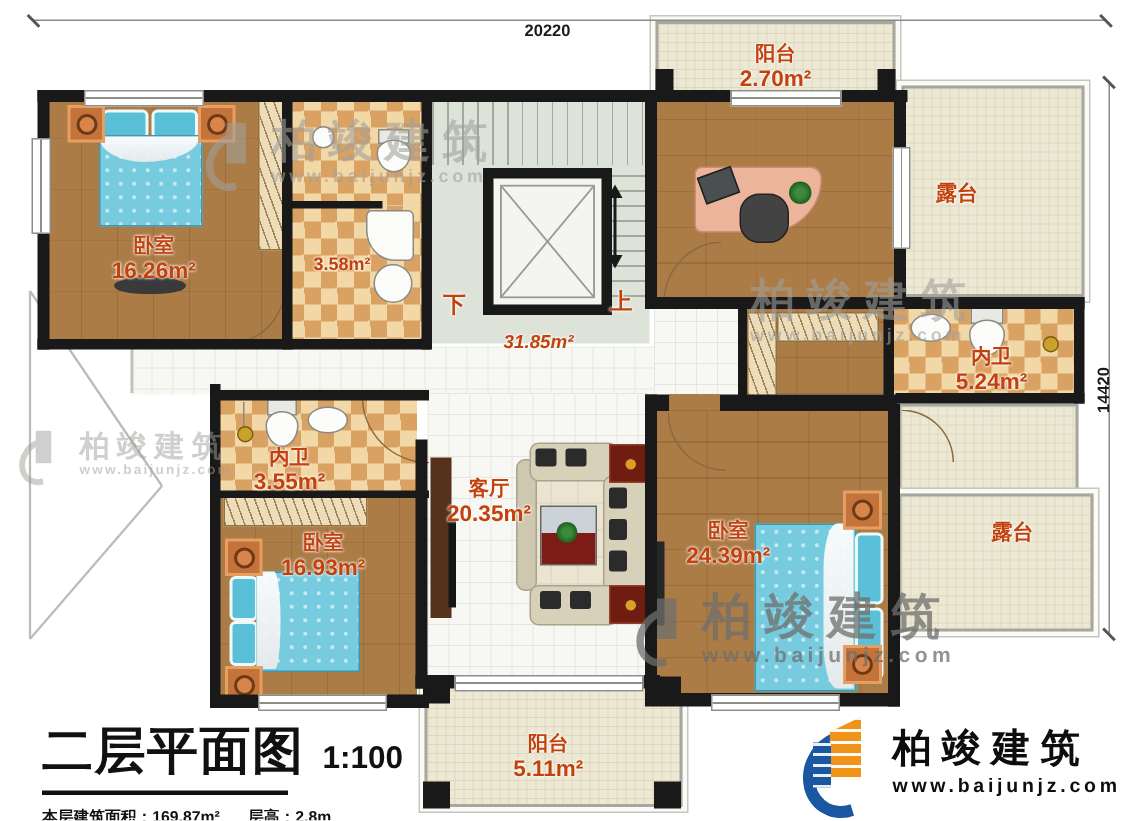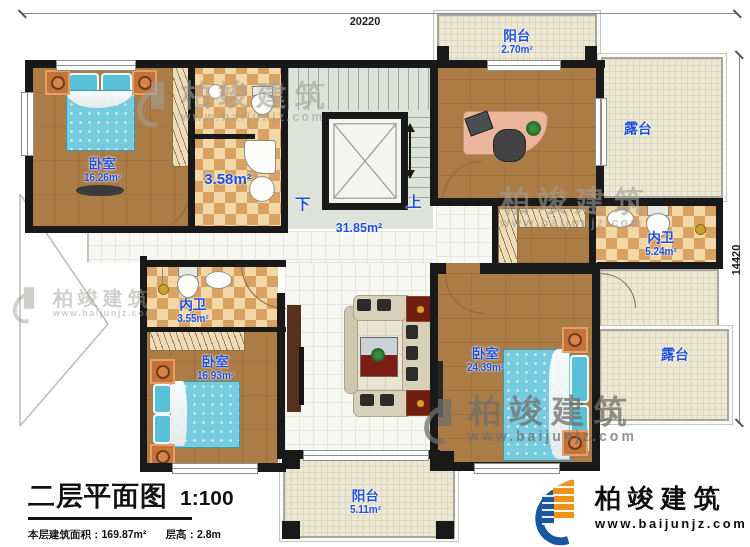--- a/index.html
+++ b/index.html
@@ -15,24 +15,24 @@
   .tile{background:linear-gradient(#e6e6de 1px,transparent 1px),linear-gradient(90deg,#e6e6de 1px,transparent 1px),#f7f7f3;background-size:14px 14px;z-index:3;}
   .beige{background:linear-gradient(#ddd7bd 1px,transparent 1px),linear-gradient(90deg,#ddd7bd 1px,transparent 1px),#ece8d4;background-size:6px 6px;z-index:2;
          border:2px solid #a7a7a0;box-shadow:0 0 0 3px #fafaf7,0 0 0 4px #c6c6bf;}
   .stairbg{background:#dee3d9;z-index:3;}
   .treadv{background:repeating-linear-gradient(90deg,#a2aa9c 0 1px,transparent 1px 10px);z-index:4;}
   .treadh{background:repeating-linear-gradient(0deg,#a2aa9c 0 1px,transparent 1px 10px);z-index:4;}
   .hatch{background:repeating-linear-gradient(70deg,rgba(130,95,45,.7) 0 1px,transparent 1px 6px),#ecdcba;border:1px solid #93713d;z-index:9;}
   .win{position:absolute;background:#fff;border:1px solid #8d8d89;z-index:16;}
   .winh{background:linear-gradient(transparent 44%,#8d8d89 44% 56%,transparent 56%),#fff;}
   .winv{background:linear-gradient(90deg,transparent 44%,#8d8d89 44% 56%,transparent 56%),#fff;}
-  .lbl{position:absolute;text-align:center;font-weight:700;color:#1d4ed8;line-height:1.15;
+  .lbl{position:absolute;text-align:center;font-weight:700;color:#c2410c;line-height:1.15;
        text-shadow:0 0 2px #fff,0 0 2px #fff;z-index:30;}
   .nm{font-size:13.5px;}
-  .ar{font-size:10px;}
+  .ar{font-size:15px;}
   .arc{position:absolute;border:1.5px solid #8a6a40;z-index:12;}
   .bed{position:absolute;z-index:10;}
   .pil{position:absolute;background:#59c0d8;border:2px solid #eef9fc;border-radius:4px;}
   .dots{position:absolute;background-image:radial-gradient(rgba(255,255,255,.6) 1px,transparent 1.6px);
         background-size:9px 9px;background-color:#76cbdf;border:1px solid #3f96ad;}
   .fold{position:absolute;background:linear-gradient(#ffffff,#ececec);opacity:.93;}
   .st{position:absolute;background:#c4733b;border:2px solid #e79e63;z-index:10;display:flex;align-items:center;justify-content:center;}
   .st i{display:block;width:10px;height:10px;border:2px double #6e3a16;border-radius:50%;background:#d8854c;}
   .wc{position:absolute;z-index:10;}
   .wc .tank{position:absolute;left:5%;top:0;width:90%;height:30%;background:#e9e9e4;border:1px solid #8a8a86;}
@@ -258,46 +258,50 @@
       <i></i>
     </div>
   <div class="cur" style="left:437px;top:361px;width:6px;height:56px;"></div>
   <div class="arc" style="left:445px;top:275px;width:38px;height:38px;border-right:none;border-top:none;border-radius:0 0 0 100%;"></div>
 
   <div class="lbl" style="left:55px;top:156px;width:95px;">
     <div class="nm">卧室</div>
     <div class="ar">16.26m²</div>
   </div>
   <div class="lbl" style="left:197px;top:170px;width:62px;">
-    <div class="ar" style="font-size:15px;">3.58m²</div>
+    <div class="ar" style="font-size:12px;">3.58m²</div>
   </div>
   <div class="lbl" style="left:470px;top:28px;width:94px;">
     <div class="nm">阳台</div>
     <div class="ar">2.70m²</div>
   </div>
   <div class="lbl" style="left:605px;top:120px;width:66px;">
     <div class="nm" style="font-size:14px;">露台</div>
   </div>
-  <div class="lbl" style="left:320px;top:221px;width:78px;">
+  <div class="lbl" style="left:320px;top:221px;width:78px;font-style:italic;">
     <div class="ar" style="font-size:12.5px;">31.85m²</div>
   </div>
   <div class="lbl" style="left:628px;top:230px;width:66px;">
     <div class="nm">内卫</div>
     <div class="ar">5.24m²</div>
   </div>
   <div class="lbl" style="left:642px;top:346px;width:66px;">
     <div class="nm" style="font-size:14px;">露台</div>
   </div>
   <div class="lbl" style="left:160px;top:297px;width:66px;">
     <div class="nm">内卫</div>
     <div class="ar">3.55m²</div>
   </div>
   <div class="lbl" style="left:168px;top:354px;width:95px;">
     <div class="nm">卧室</div>
     <div class="ar">16.93m²</div>
+  </div>
+  <div class="lbl" style="left:285px;top:318px;width:82px;">
+    <div class="nm">客厅</div>
+    <div class="ar">20.35m²</div>
   </div>
   <div class="lbl" style="left:438px;top:346px;width:95px;">
     <div class="nm">卧室</div>
     <div class="ar">24.39m²</div>
   </div>
   <div class="lbl" style="left:318px;top:488px;width:95px;">
     <div class="nm">阳台</div>
     <div class="ar">5.11m²</div>
   </div>
   <div class="lbl" style="left:291px;top:195px;width:24px;">
@@ -339,21 +343,21 @@
   <div class="wm" style="left:425px;top:394px;color:#6f6f6c;opacity:.75;">
     <span class="wmg"></span>
     <span>
       <span class="wmn" style="display:block;font-size:33px;letter-spacing:9px;">柏竣建筑</span>
       <span class="wmu" style="display:block;font-size:14px;letter-spacing:3px;">www.baijunjz.com</span>
     </span>
   </div>
 
   <div class="tb" style="left:28px;top:478px;">
     <div style="display:flex;align-items:baseline;gap:12px;">
-      <span style="font-size:27px;font-weight:700;letter-spacing:1px;">二层平面图</span>
+      <span style="font-size:34px;font-weight:700;letter-spacing:1px;">二层平面图</span>
       <span style="font-size:21px;font-weight:700;">1:100</span>
     </div>
     <div style="width:164px;height:3px;background:#111;margin-top:3px;"></div>
     <div style="font-size:10.5px;font-weight:700;margin-top:8px;">
       <span>本层建筑面积：</span><span>169.87m²</span>
       <span style="margin-left:16px;">层高：</span><span>2.8m</span>
     </div>
   </div>
 
   <div class="logo" style="left:536px;top:478px;">

